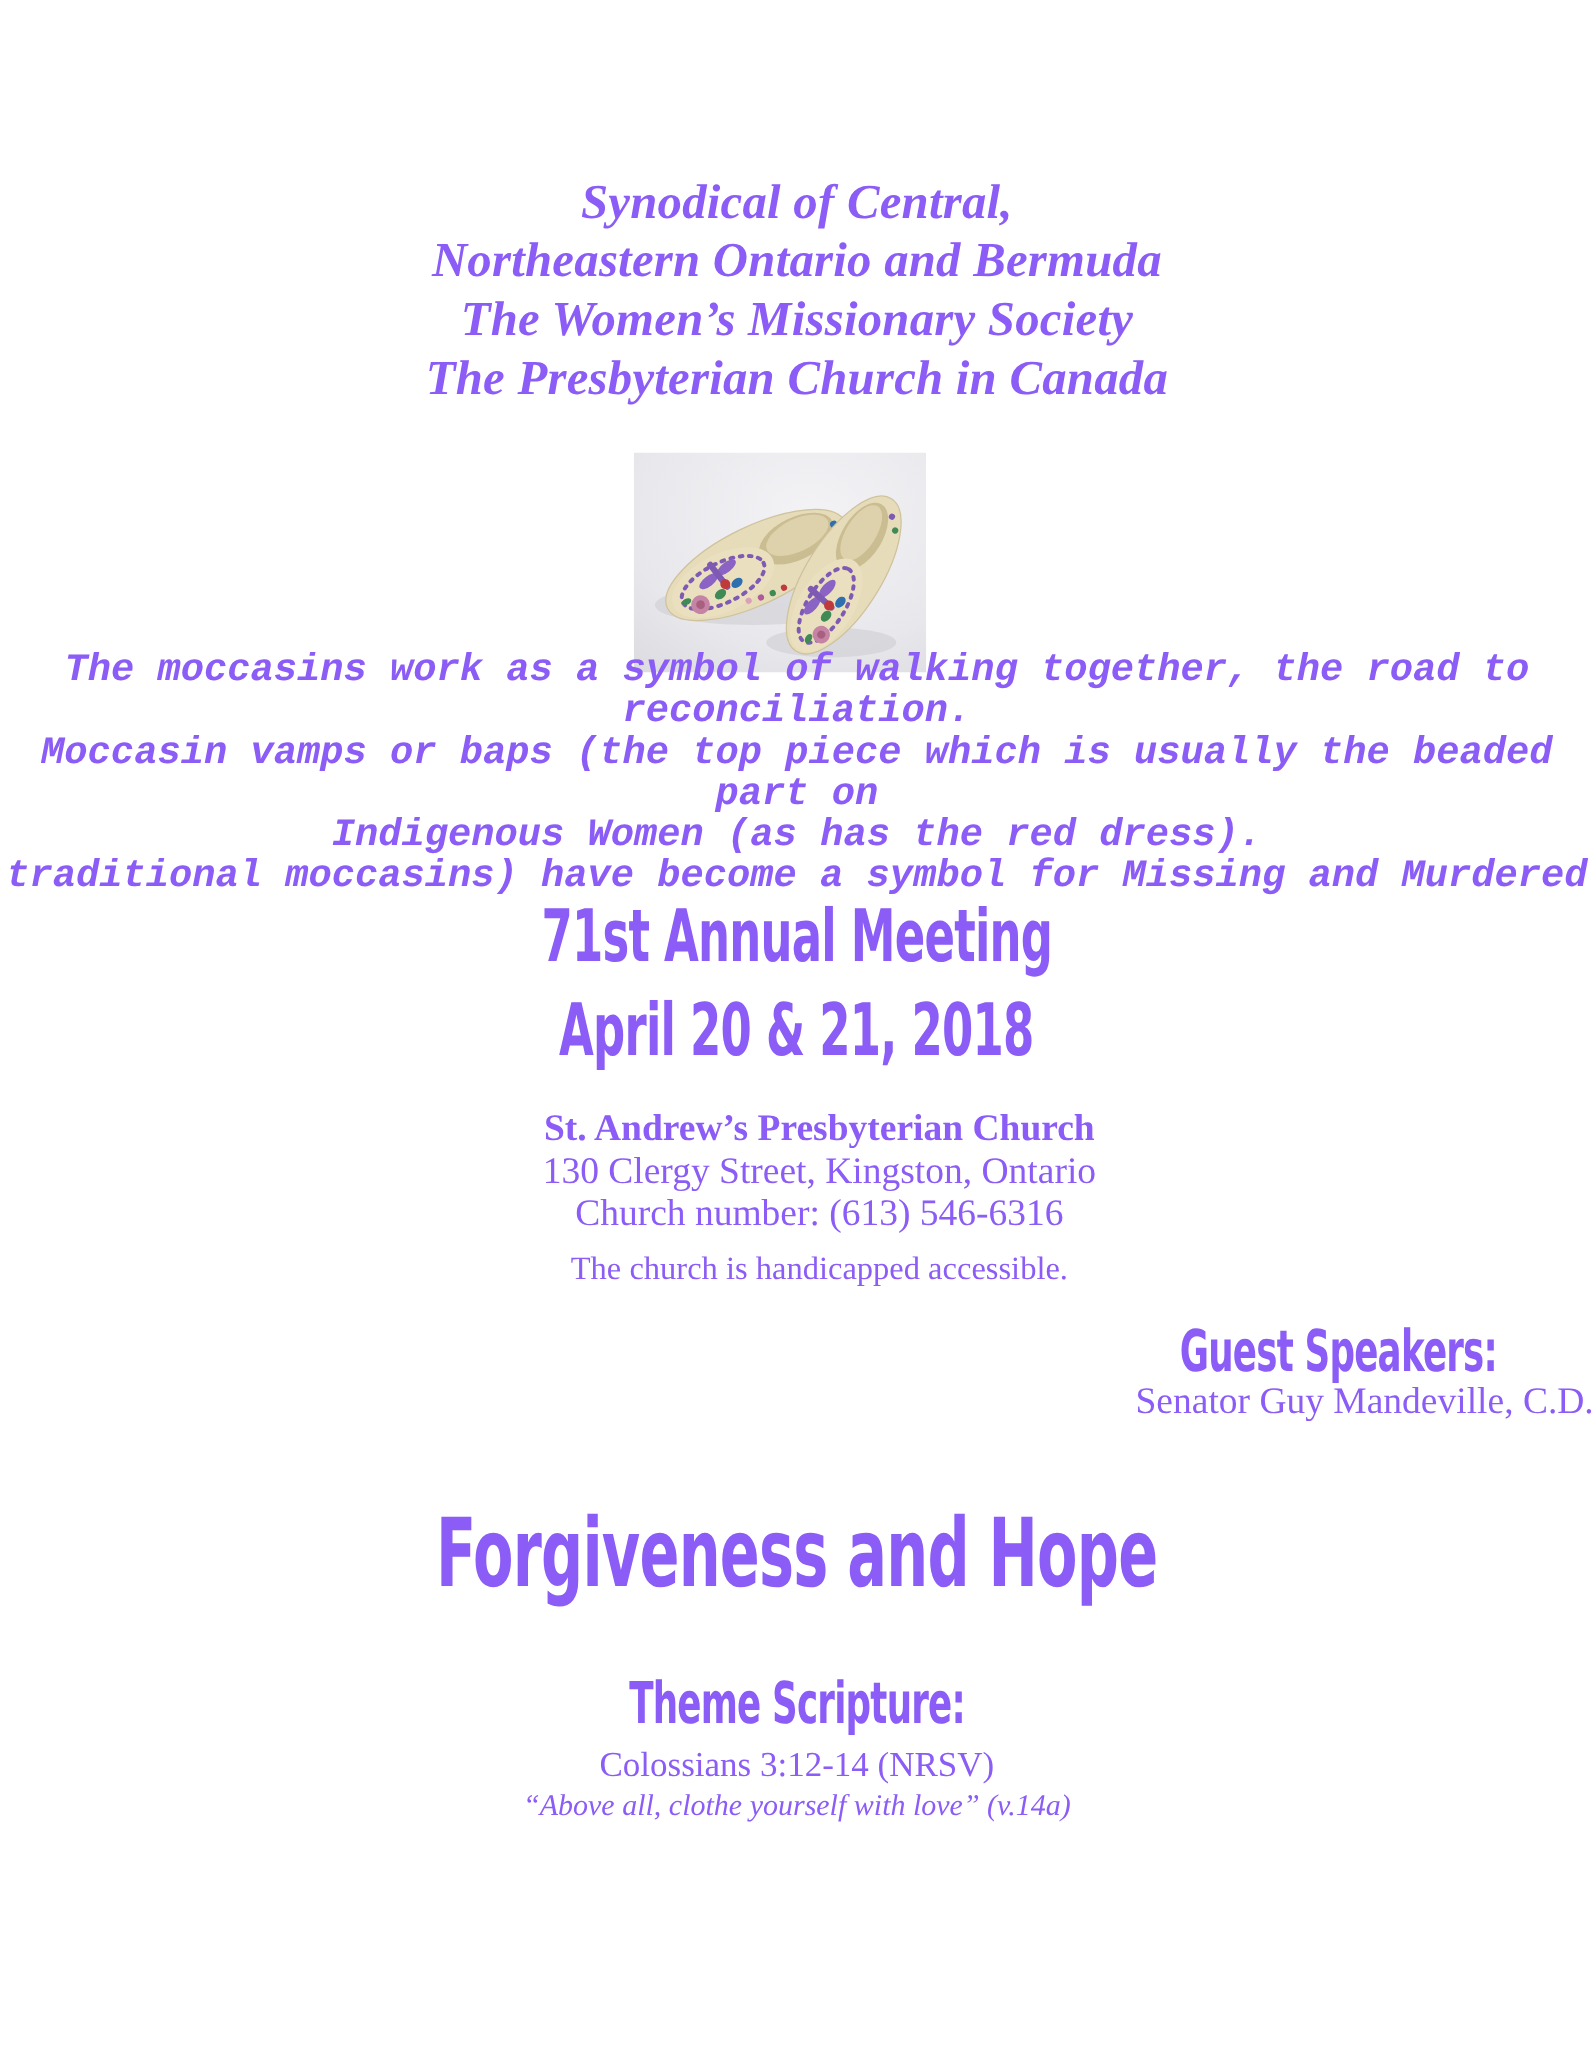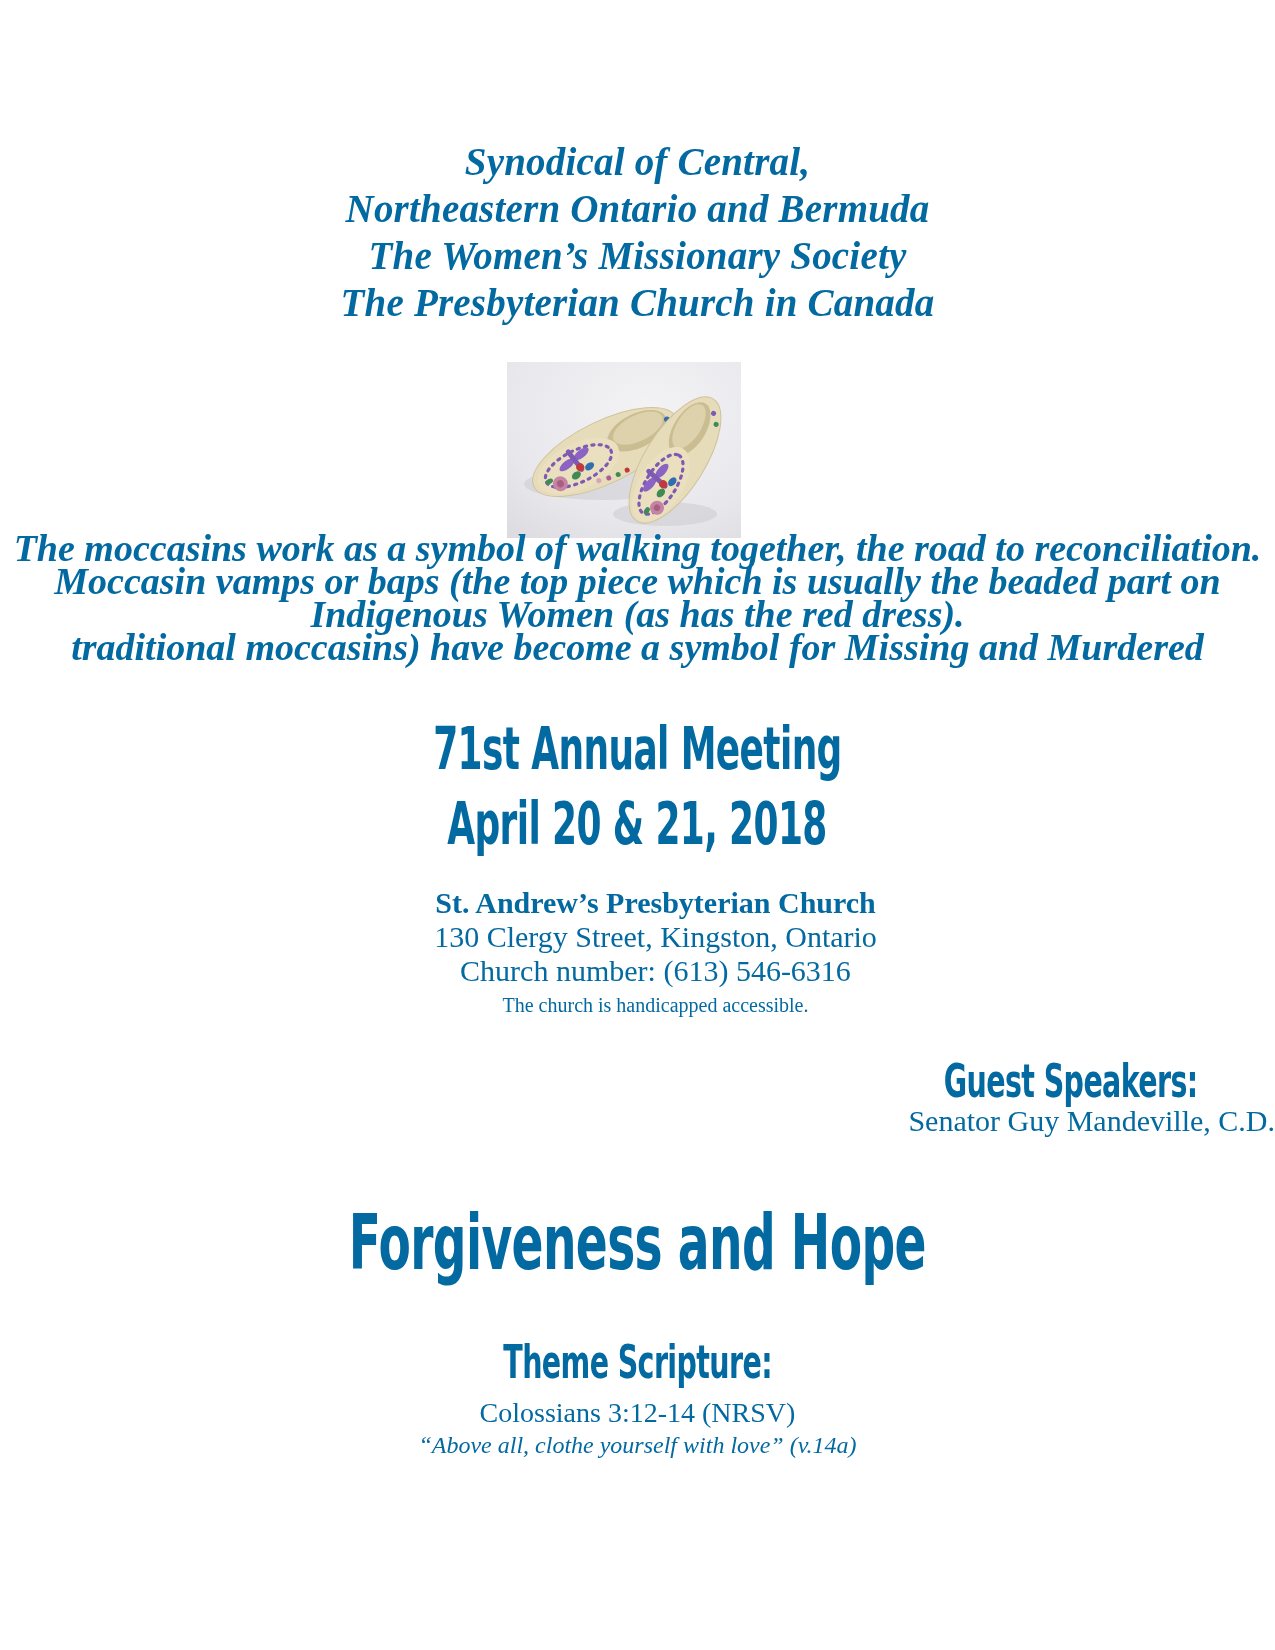--- a/index.html
+++ b/index.html
@@ -1,45 +1,45 @@
 <!DOCTYPE html>
 <html><head>
 <meta charset="utf-8">
 <style>
   html,body{margin:0;padding:0;background:#ffffff;}
   .page{
     position:relative;width:1275px;height:1650px;background:#ffffff;
-    font-family:"Liberation Serif", serif;color:#0369a1;overflow:hidden;
+    font-family:"Liberation Serif", serif;color:#8b5cf6;overflow:hidden;
   }
   .center{text-align:center;}
   
   .header-block{
     position:absolute;top:138px;left:0;right:0;
     font-weight:bold;font-style:italic;
     font-size:39px;line-height:47px;letter-spacing:0.2px;
   }
   
   .photo-wrap{position:absolute;top:362px;left:507px;width:234px;height:176px;}
   .photo-wrap svg{display:block;}
   
   .symbolism{
-    position:absolute;top:532px;left:0;right:0;
+    position:absolute;top:520px;left:0;right:0;
     font-weight:bold;font-style:italic;
-    font-size:38px;line-height:33px;
+    font-size:31px;line-height:33px;font-family:Liberation Mono, monospace;
   }
   
   .marker{
     font-family:"DejaVu Sans", sans-serif;font-weight:bold;font-style:normal;
     display:inline-block;transform:scaleX(0.62);transform-origin:center;
     letter-spacing:-1px;white-space:nowrap;
   }
   .meeting-block{position:absolute;top:712px;left:0;right:0;font-size:58px;line-height:74px;}
   .venue-block{position:absolute;top:886px;left:0;right:0;font-size:30px;line-height:34px;padding-left:36px;}
   .venue-name{font-weight:bold;}
-  .venue-access{font-size:20px;line-height:30px;margin-top:2px;}
+  .venue-access{font-size:26px;line-height:30px;margin-top:12px;}
   .speakers-block{position:absolute;top:1059px;left:0;right:0;text-align:right;}
   .speakers-heading{font-size:46px;line-height:44px;}
   .speaker-line{font-size:30px;line-height:34px;}
   .speaker-line:first-of-type{margin-top:14px;}
   .theme-title-block{position:absolute;top:1200px;left:0;right:0;font-size:76px;line-height:86px;}
   .scripture-block{position:absolute;top:1336px;left:0;right:0;}
   .scripture-heading{font-size:46px;line-height:52px;}
   .scripture-reference{font-size:28px;line-height:32px;margin-top:8px;}
   .scripture-quote{font-size:24px;line-height:32px;font-style:italic;}
 </style>

